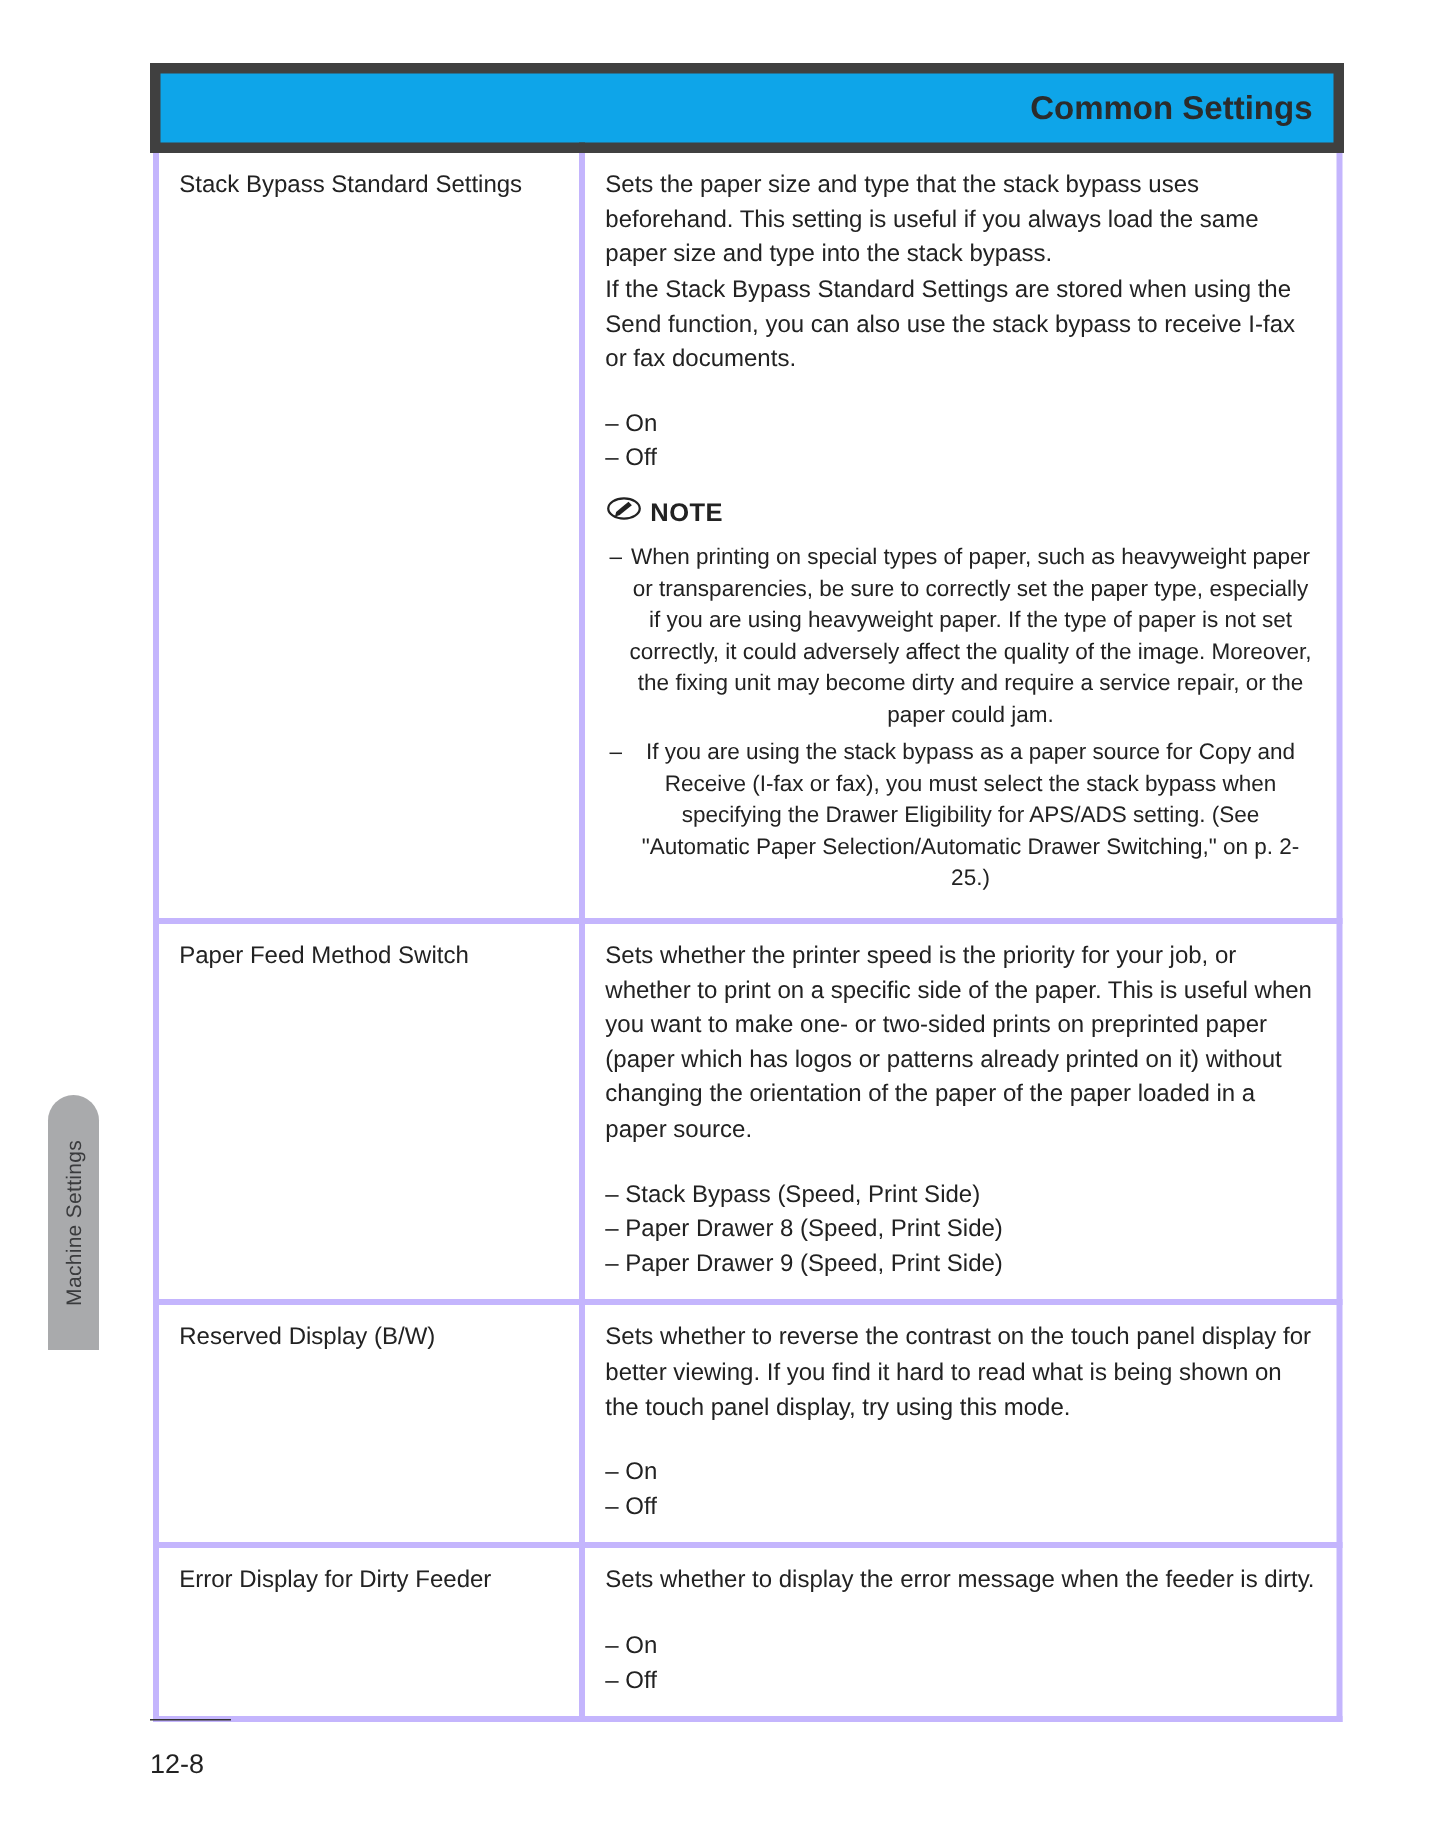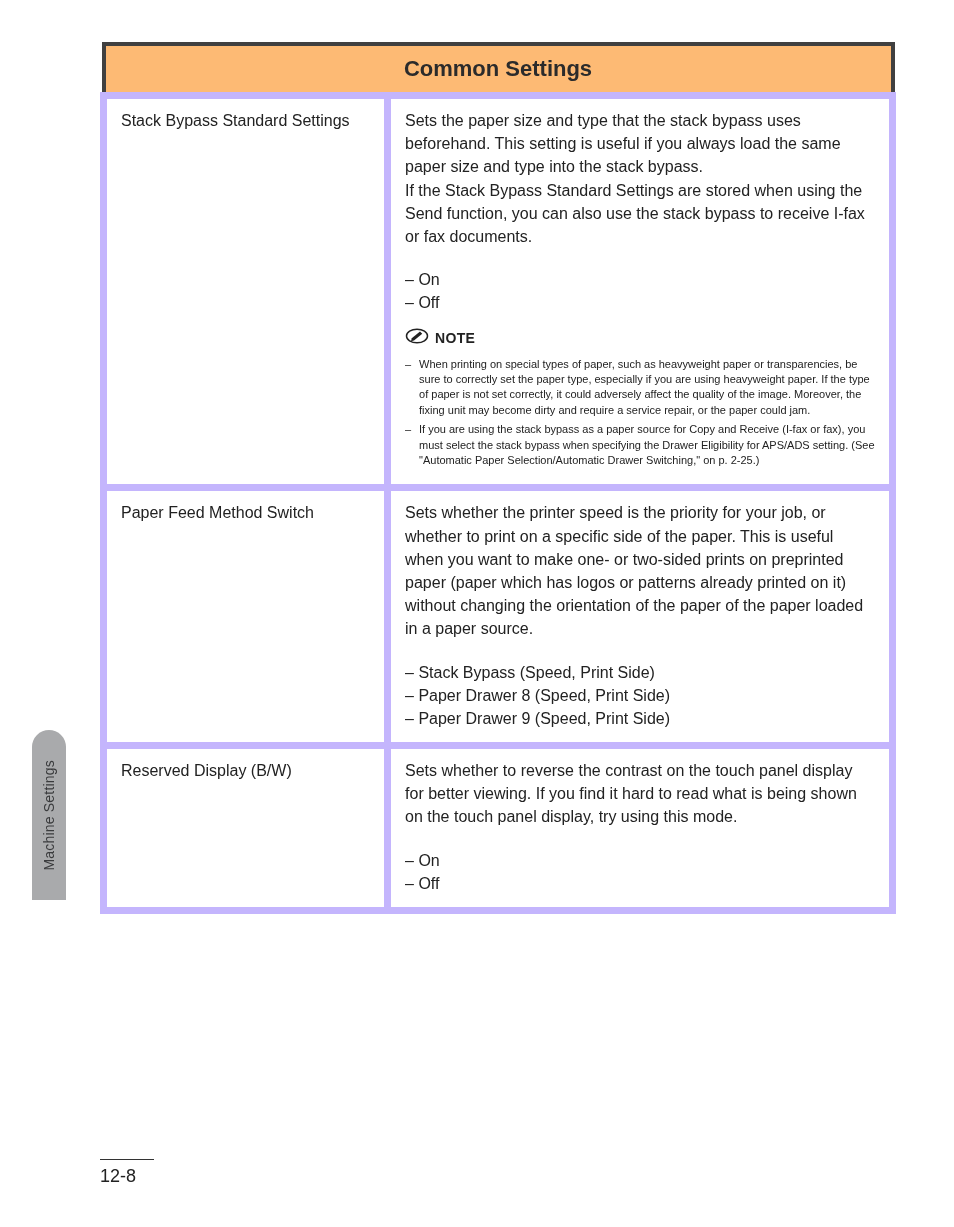--- a/index.html
+++ b/index.html
@@ -31,57 +31,57 @@
     color: #3a3b3d;
     font-size: 14px;
     letter-spacing: 0.2px;
   }
   table.settings {
     width: 100%;
     border-collapse: collapse;
     table-layout: fixed;
   }
   table.settings th.header {
-    background: #fdba74;
-    border: 4px solid #404040;
-    text-align: center;
+    background: #0ea5e9;
+    border: 7px solid #404040;
+    text-align: right;
     padding: 10px 14px;
     font-size: 22px;
     font-weight: 700;
     color: #2b2b2b;
   }
   table.settings td {
-    border: 7px solid #c4b5fd;
+    border: 4px solid #c4b5fd;
     padding: 10px 14px 12px 14px;
     vertical-align: top;
     font-size: 16px;
     line-height: 1.45;
   }
   table.settings col.left { width: 36%; }
   table.settings col.right { width: 64%; }
   .opts { list-style: none; margin-top: 20px; }
   .opts li::before { content: "–  "; }
   .note-row {
     display: flex;
     align-items: center;
     margin: 12px 0 6px 0;
     gap: 6px;
   }
   .note-row svg { width: 24px; height: 18px; }
-  .note-label { font-weight: 700; font-size: 14px; letter-spacing: 0.3px; }
-  .notes { list-style: none; font-size: 11px; line-height: 1.4; }
+  .note-label { font-weight: 700; font-size: 17px; letter-spacing: 0.3px; }
+  .notes { list-style: none; font-size: 15px; line-height: 1.4; text-align: center; }
   .notes > li { display: flex; margin-bottom: 4px; }
   .notes > li::before { content: "–"; flex: 0 0 14px; }
   .pagefoot {
     position: absolute;
     left: 100px;
     bottom: 40px;
     font-size: 18px;
     border-top: 1px solid #333;
-    padding-top: 6px;
+    padding-top: 19px;
     width: 54px;
     text-align: left;
   }
 </style>
 </head>
 <body>
 
 <div class="vtab">
   <span>Machine Settings</span>
 </div>
@@ -142,16 +142,26 @@
     <td>Reserved Display (B/W)</td>
     <td>
       <div>Sets whether to reverse the contrast on the touch panel display for better viewing. If you find it hard to read what is being shown on the touch panel display, try using this mode.</div>
       <ul class="opts">
         <li>On</li>
         <li>Off</li>
       </ul>
     </td>
   </tr>
 
+  <tr>
+    <td>Error Display for Dirty Feeder</td>
+    <td>
+      <div>Sets whether to display the error message when the feeder is dirty.</div>
+      <ul class="opts">
+        <li>On</li>
+        <li>Off</li>
+      </ul>
+    </td>
+  </tr>
 </tbody>
   </table>
 
 <div class="pagefoot">12-8</div>
 
 </body></html>

